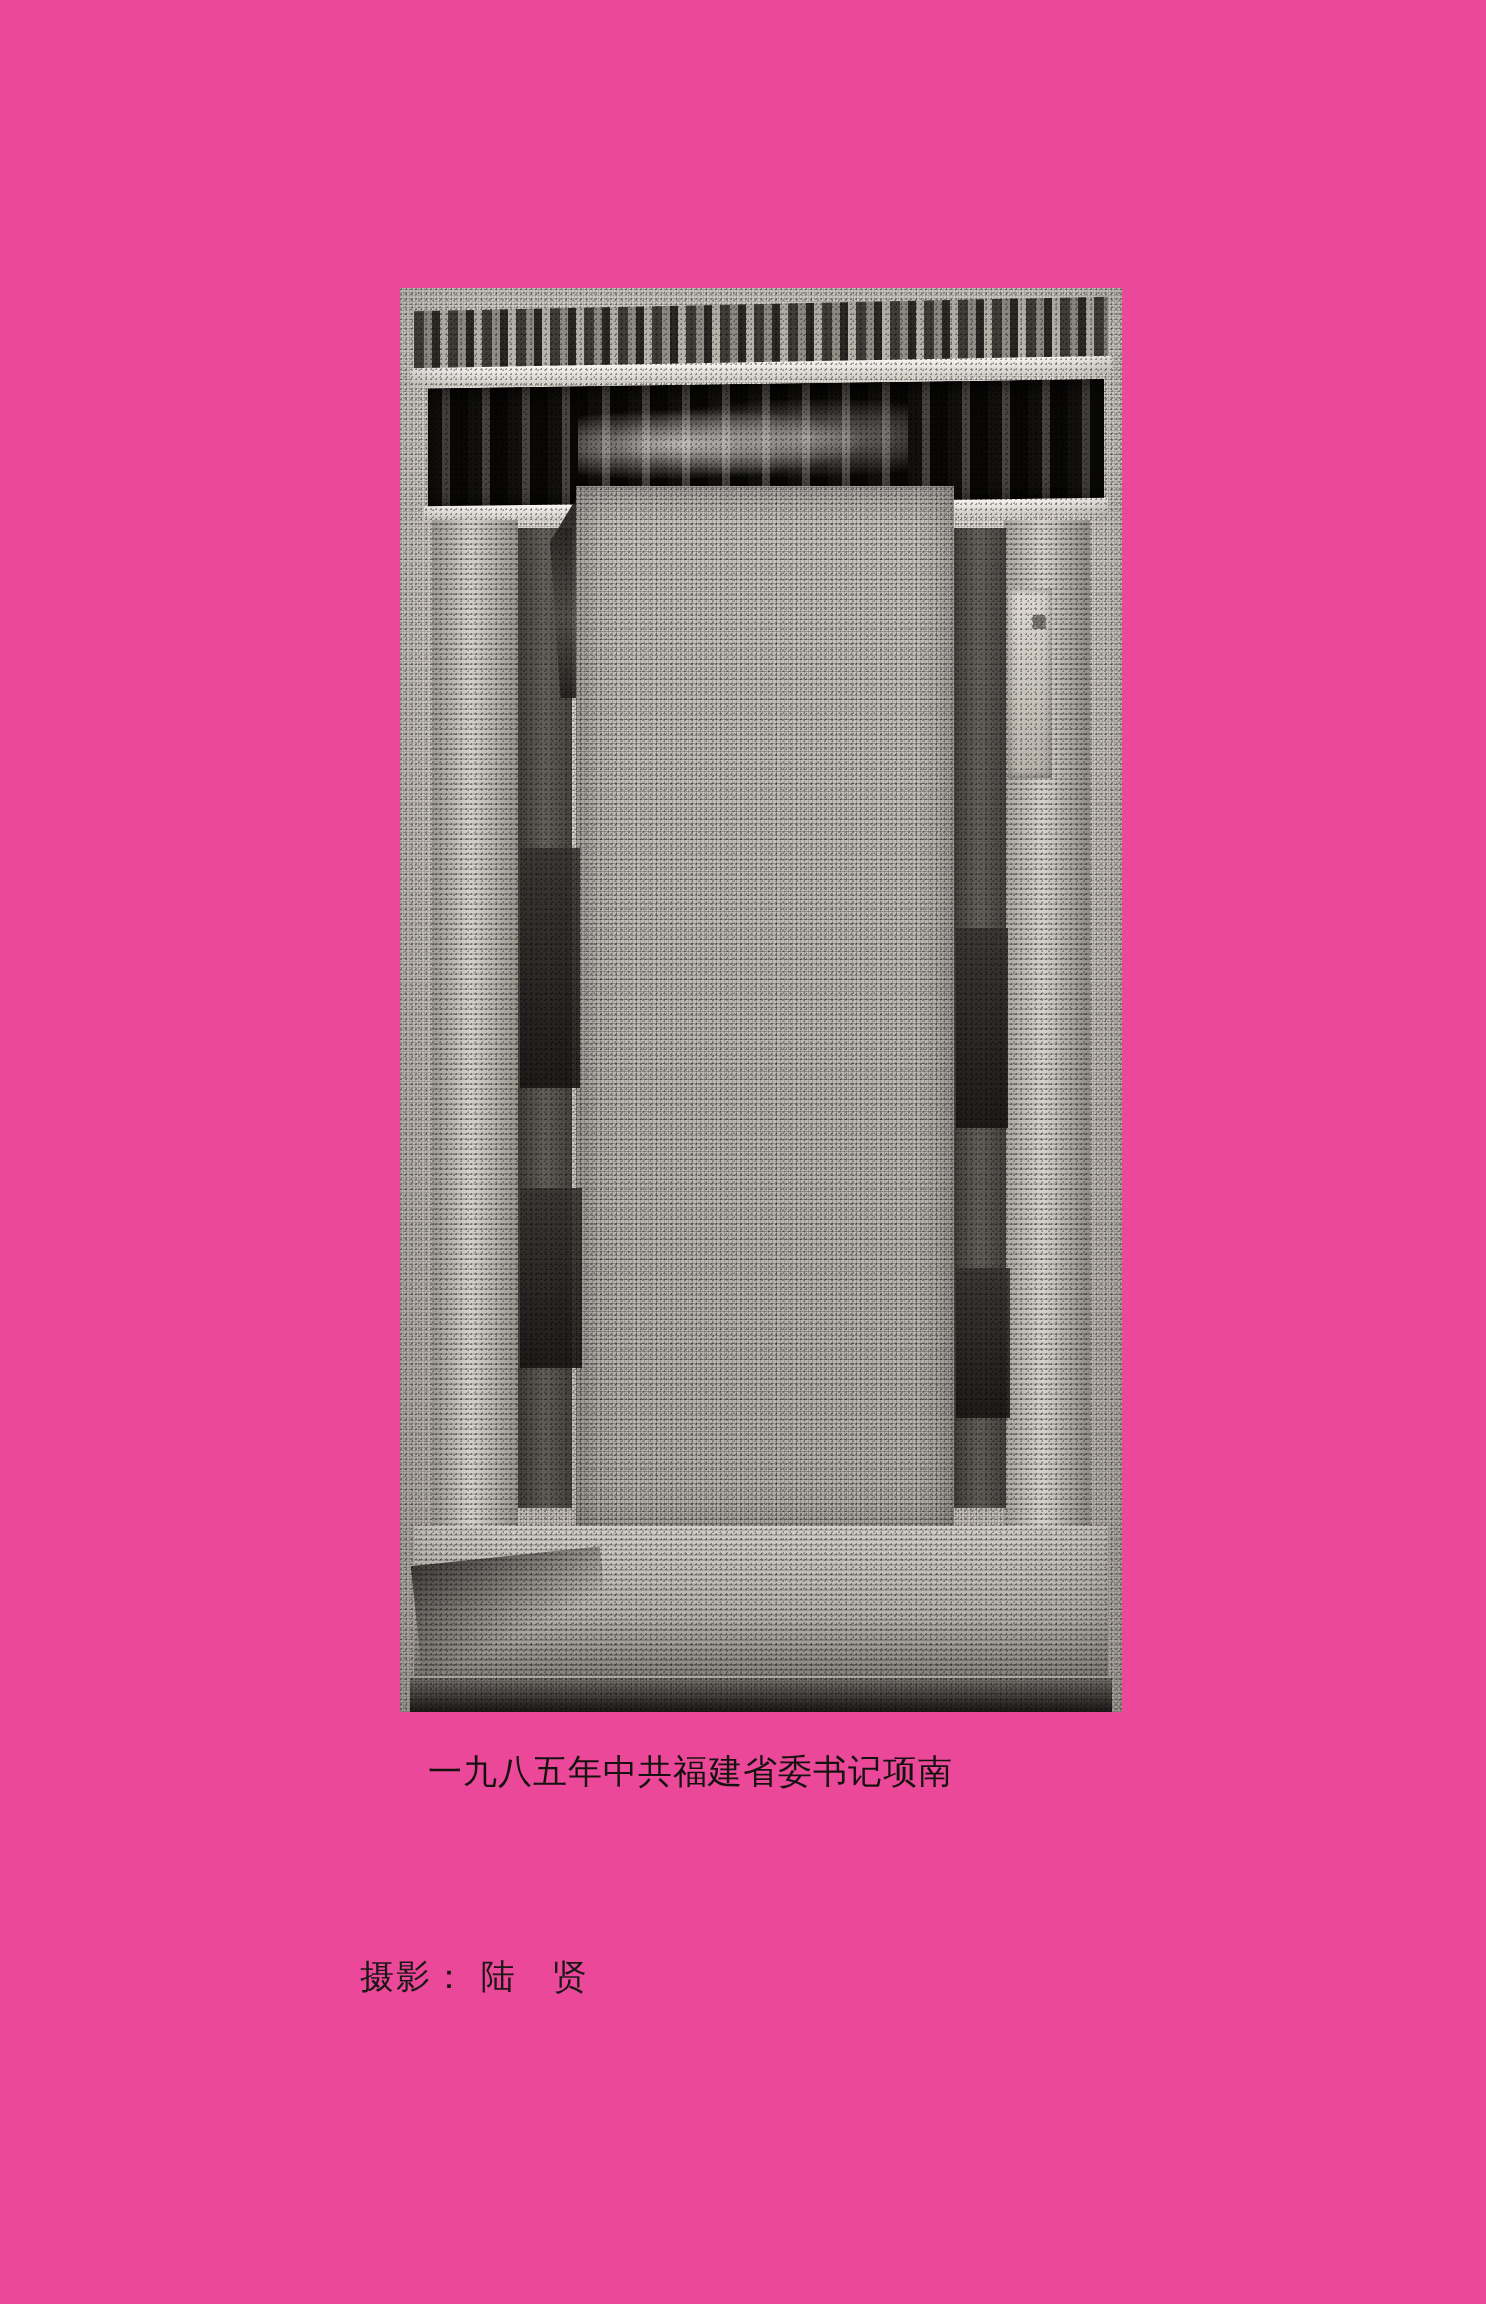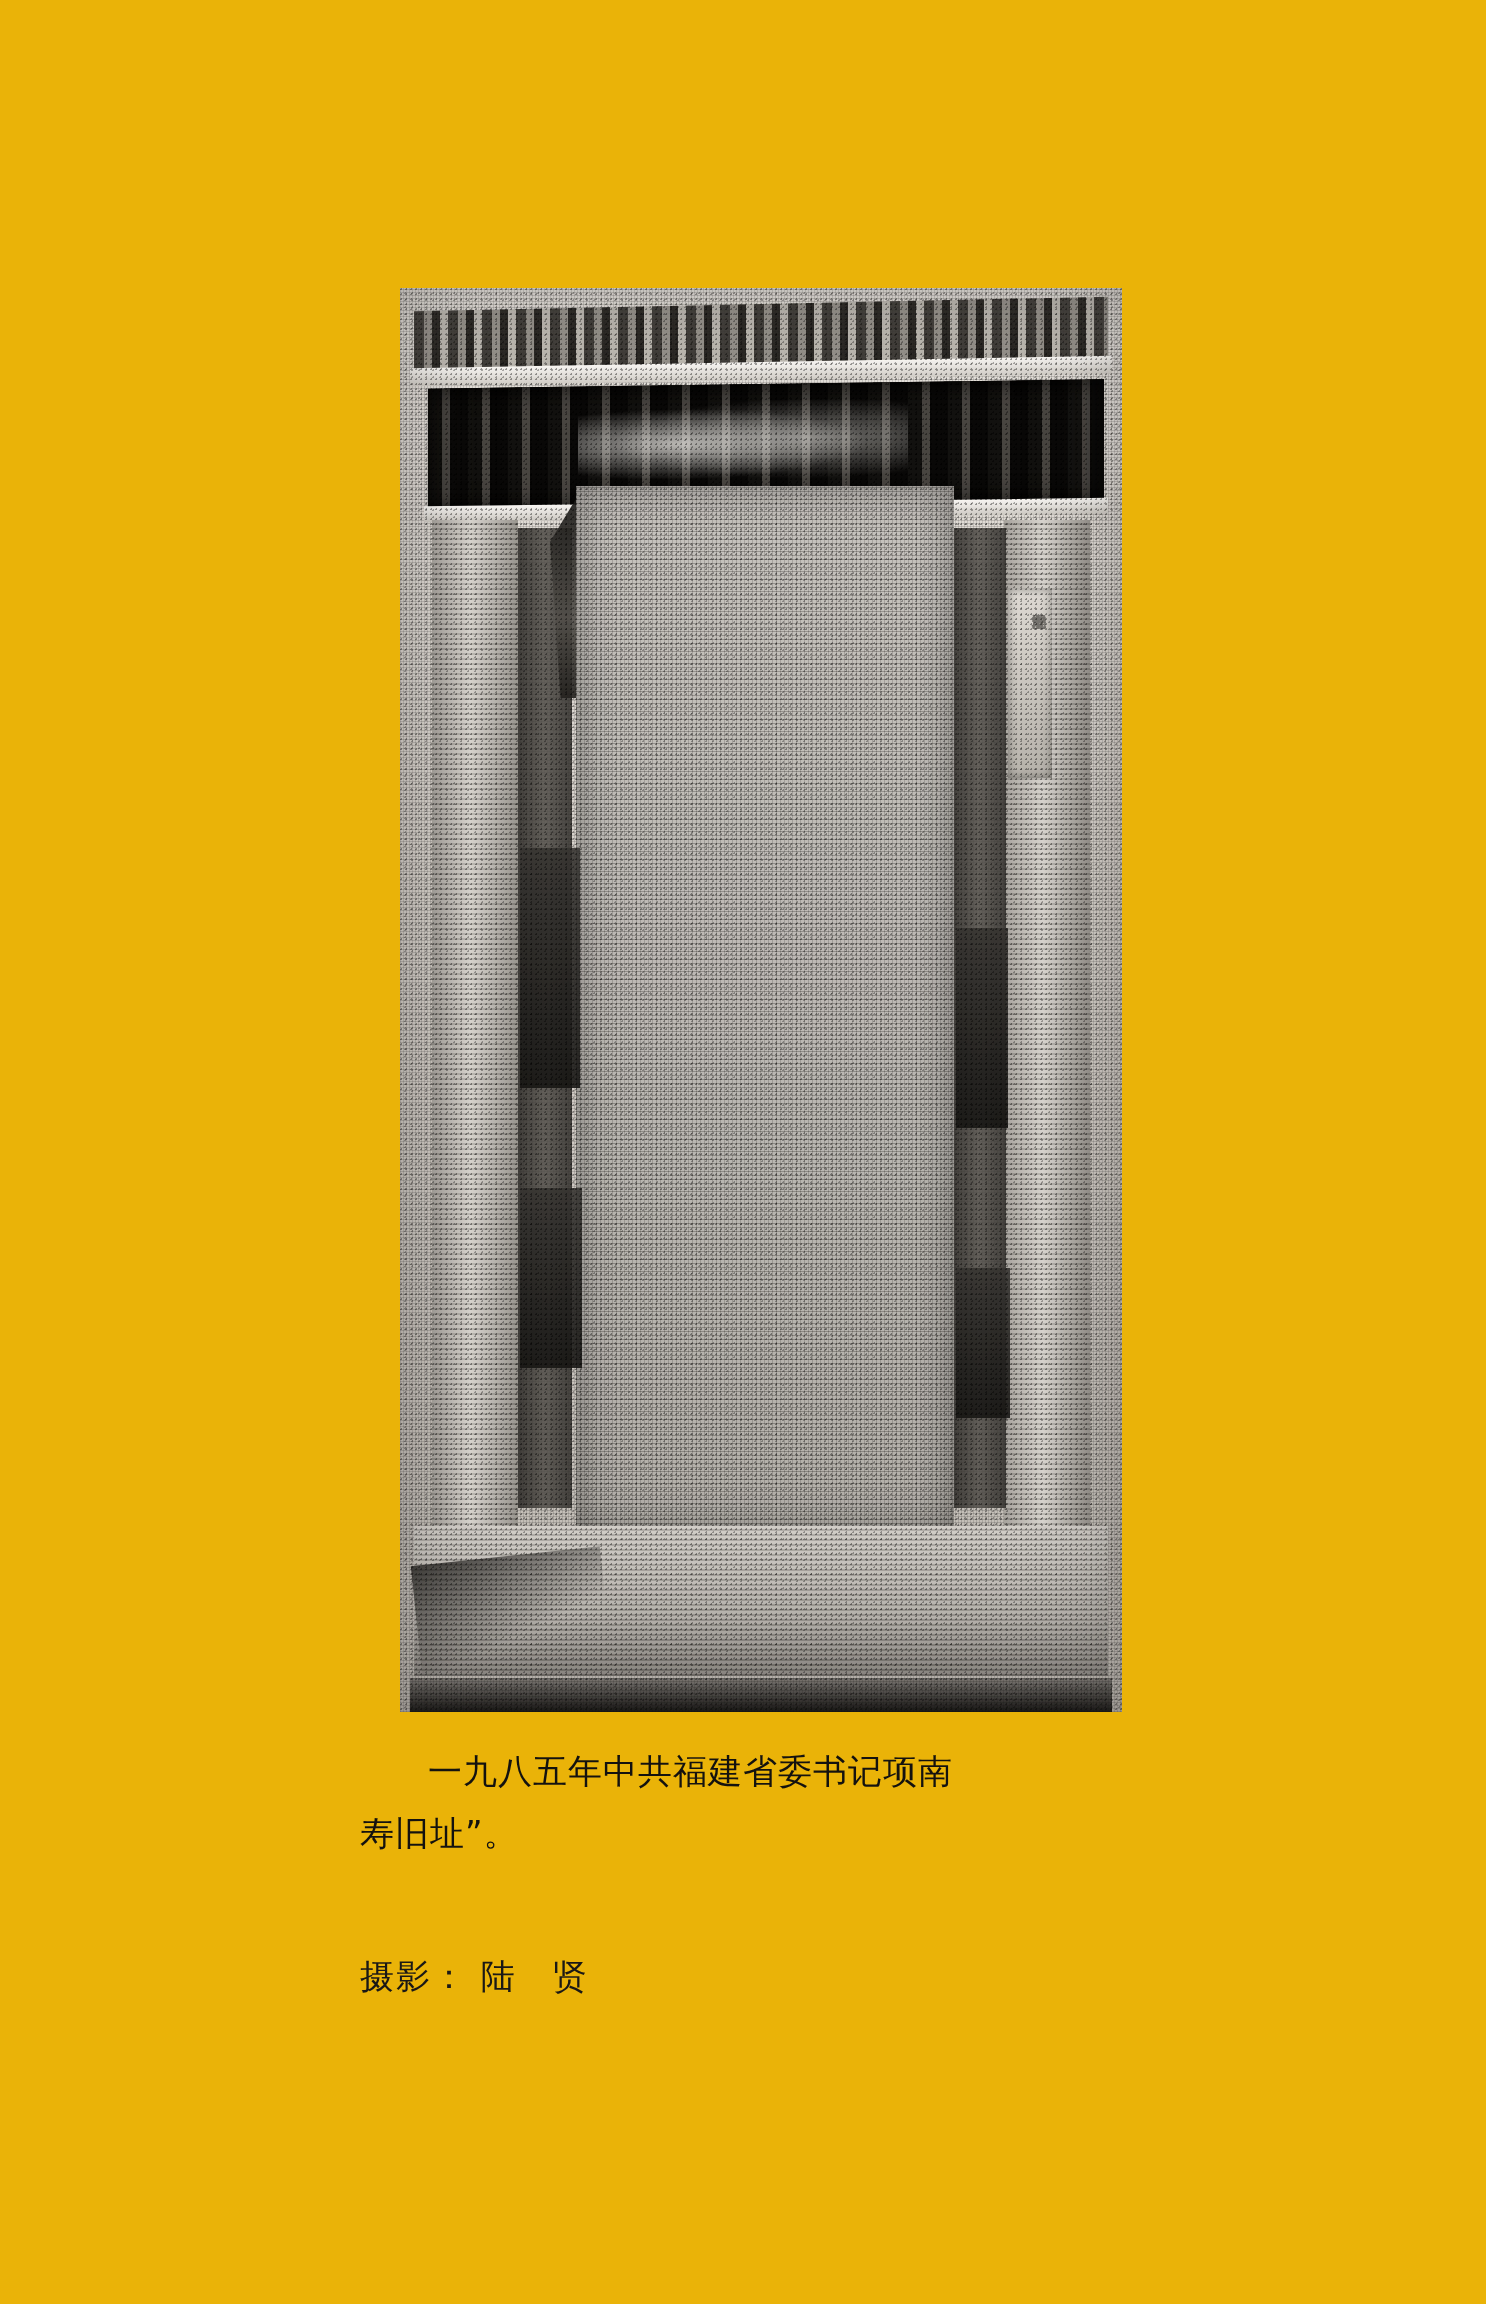--- a/index.html
+++ b/index.html
@@ -13,21 +13,21 @@
     height: 2304px;
     position: relative;
     font-family: "DejaVu Sans", "Liberation Sans", sans-serif;
     color: #111;
     overflow: hidden;
   }
 
   .page {
     position: absolute;
     inset: 0;
-    background: #eab308;
+    background: #ec4899;
   }
 
   
   .photo-figure {
     position: absolute;
     left: 360px;
     top: 272px;
     width: 722px;
     height: 1424px;
   }
@@ -309,18 +309,17 @@
       <div class="base-diagonal"></div>
       <div class="base-shadow"></div>
 
       <div class="grain"></div>
       <div class="photo-vignette"></div>
     </div>
   </figure>
 
   <div class="caption">
     <p class="indent">一九八五年中共福建省委书记项南</p>
-    <p>寿旧址”。</p>
   </div>
 
   <div class="credit">摄影： 陆　贤</div>
 
 </div>
 
 </body></html>

